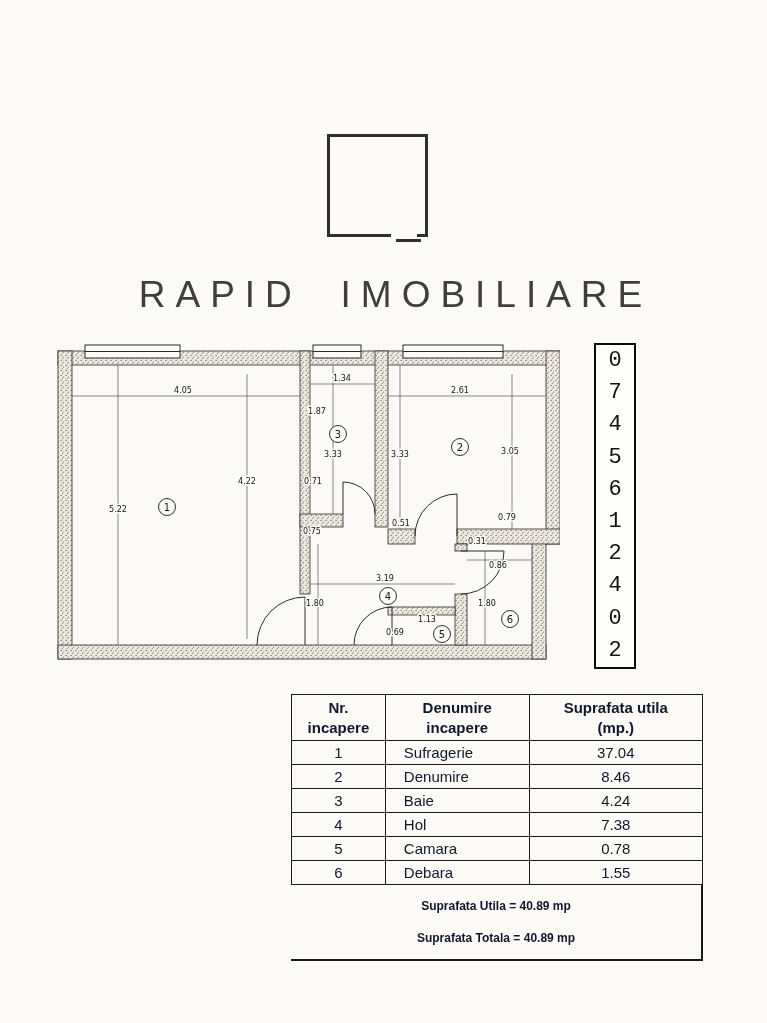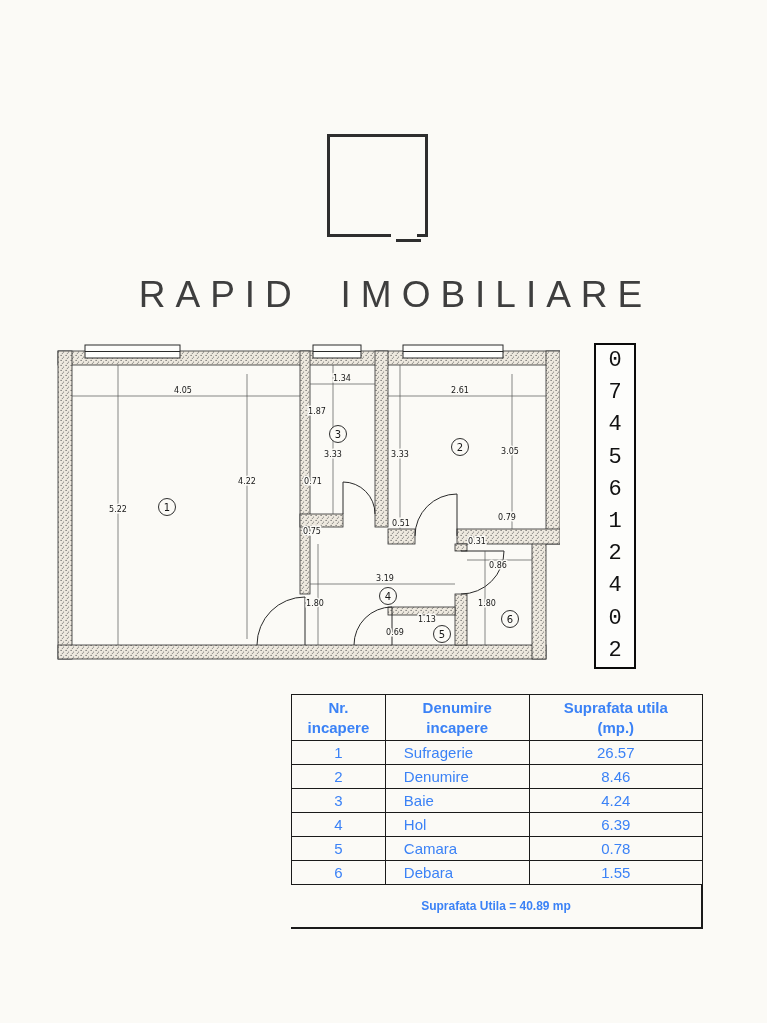--- a/index.html
+++ b/index.html
@@ -14,21 +14,21 @@
 
   .plan{position:absolute;left:55px;top:344px}
   svg text{font-family:"DejaVu Sans",sans-serif}
   .dim{font-size:8px;fill:#161616;text-anchor:middle;paint-order:stroke;stroke:#fbfaf6;stroke-width:3px}
   .roomnum{font-size:10px;fill:#161616;text-anchor:middle}
 
   .phone{position:absolute;left:594px;top:343px;width:38px;height:322px;border:2px solid #0a0a0a;
          display:flex;flex-direction:column;justify-content:space-around;align-items:center;background:#fdfdfb}
   .digit{font-family:"Liberation Mono",monospace;font-size:22px;line-height:1;color:#111}
 
-  .table-wrap{position:absolute;left:291px;top:694px;width:412px;color:#3b82f6}
+  .table-wrap{position:absolute;left:291px;top:694px;width:412px;color:#0f172a}
   table{border-collapse:collapse;width:100%;font-size:15px}
   th,td{border:1px solid #1a1a1a}
   th{font-weight:bold;white-space:pre-line;text-align:center;vertical-align:top;padding:3px 4px;line-height:1.3}
   td{height:19px;padding:2px 6px}
   td.nr{text-align:center}
   td.name{text-align:left;padding-left:18px}
   td.area{text-align:center}
   .totals{border-right:2px solid #1a1a1a;border-bottom:2px solid #1a1a1a;text-align:center;
           font-weight:bold;font-size:12px;padding:8px 0 2px}
   .total-line{padding:6px 0 12px}
@@ -172,45 +172,46 @@
         <th>Denumire
 incapere</th>
         <th>Suprafata utila
 (mp.)</th>
       </tr>
     </thead>
     <tbody>
       <tr>
         <td class="nr">1</td>
         <td class="name">Sufragerie</td>
-        <td class="area">26.57</td>
+        <td class="area">37.04</td>
       </tr>
       <tr>
         <td class="nr">2</td>
         <td class="name">Denumire</td>
         <td class="area">8.46</td>
       </tr>
       <tr>
         <td class="nr">3</td>
         <td class="name">Baie</td>
         <td class="area">4.24</td>
       </tr>
       <tr>
         <td class="nr">4</td>
         <td class="name">Hol</td>
-        <td class="area">6.39</td>
+        <td class="area">7.38</td>
       </tr>
       <tr>
         <td class="nr">5</td>
         <td class="name">Camara</td>
         <td class="area">0.78</td>
       </tr>
       <tr>
         <td class="nr">6</td>
         <td class="name">Debara</td>
         <td class="area">1.55</td>
       </tr>
     </tbody>
   </table>
   <div class="totals">
     <div class="total-line">Suprafata Utila = 40.89 mp</div>
+    <div class="total-line">Suprafata Totala = 40.89 mp</div>
   </div>
 </div>
 
 </body></html>

